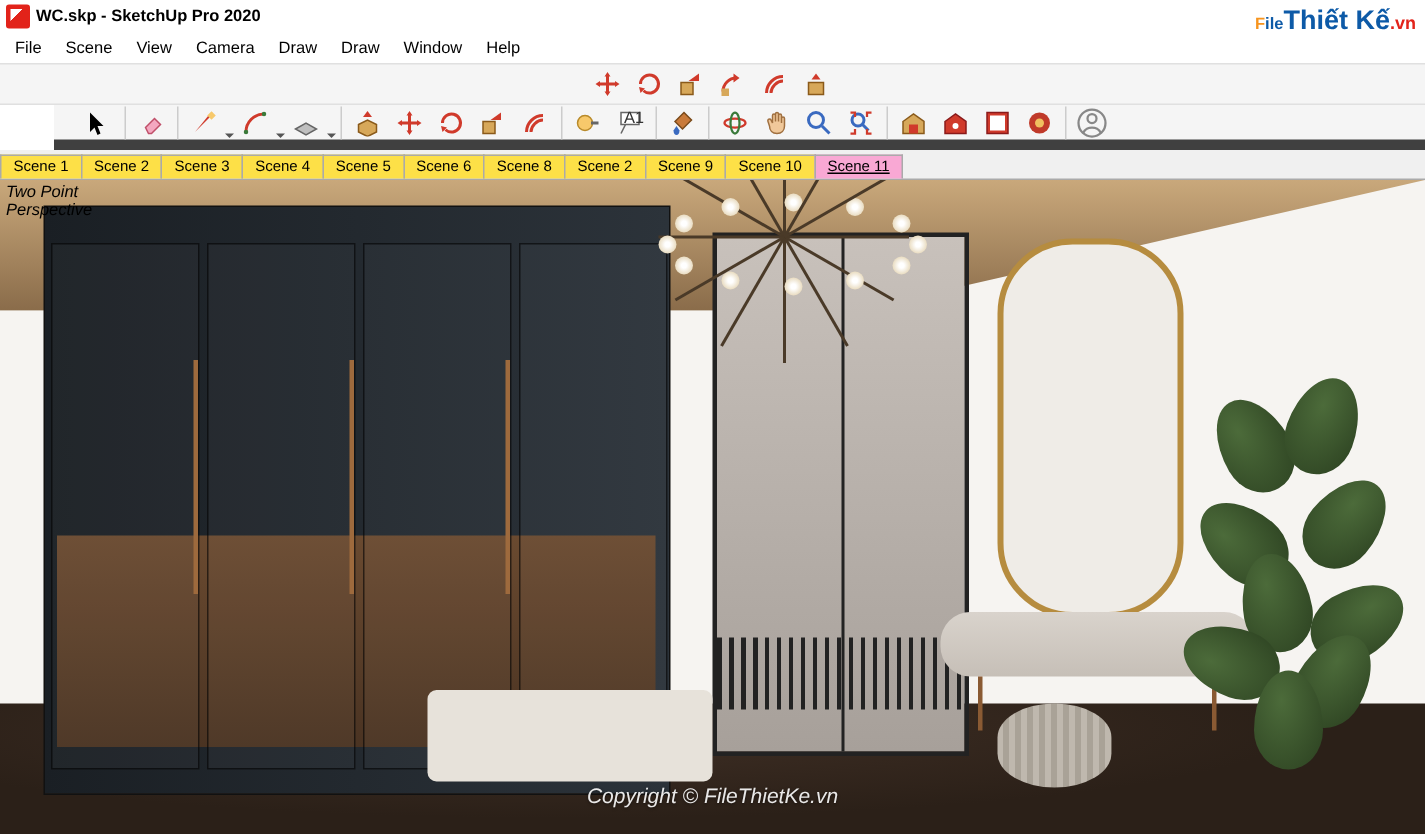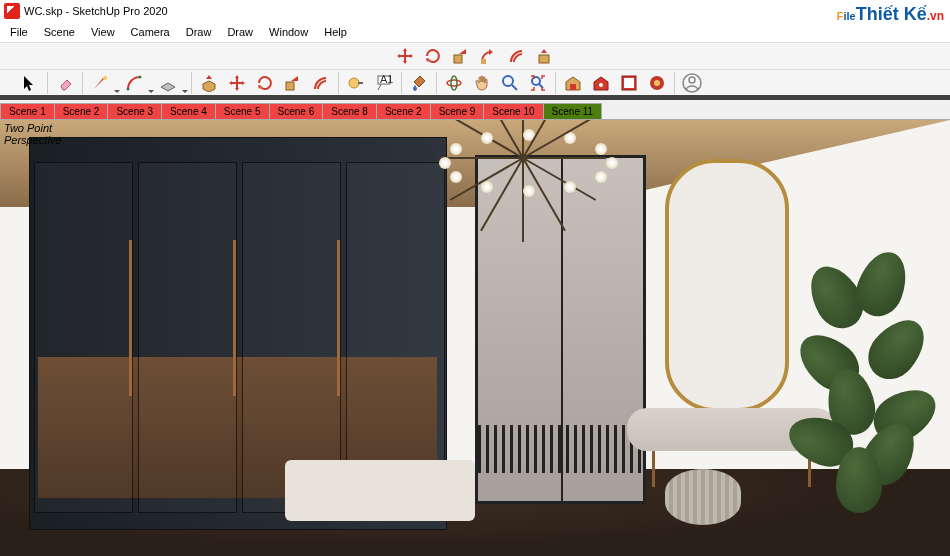--- a/index.html
+++ b/index.html
@@ -1,37 +1,37 @@
 <!DOCTYPE html>
 <html><head>
 <meta charset="utf-8">
 <style>
 * { margin: 0; padding: 0; box-sizing: border-box; font-family: "Segoe UI", Tahoma, sans-serif; font-size: 11px; }
 body { width: 950px; height: 556px; background: #fff; overflow: hidden; position: relative; }
 
-.titlebar { height: 22px; display: flex; align-items: center; padding: 2px 4px; background: #fff; }
+.titlebar { height: 22px; display: flex; align-items: center; padding: 2px 4px; background: #fff; font-weight: bold; }
 .titlebar .app-icon { width: 16px; height: 16px; background: #e2231a; border-radius: 2px; margin-right: 4px; position: relative; }
 .titlebar .app-icon::after { content:""; position:absolute; inset:3px; background: linear-gradient(135deg,#fff 40%,#e2231a 40%); }
 .titlebar .title { color: #000; }
 
 .menubar { height: 20px; display: flex; align-items: center; padding: 0 2px; background: #fff; }
 .menubar .menu-item { padding: 2px 8px; cursor: default; }
 
 .top-toolbar { height: 28px; display: flex; align-items: center; justify-content: center; background: #f5f5f5; border-top: 1px solid #e0e0e0; border-bottom: 1px solid #e0e0e0; }
 .top-toolbar .tool { width: 24px; height: 24px; margin: 0 2px; display: flex; align-items: center; justify-content: center; }
 
-.main-toolbar { height: 30px; display: flex; align-items: center; padding: 1px 16px; background: #f5f5f5; border-bottom: 5px solid #404040; gap: 0; }
+.main-toolbar { height: 30px; display: flex; align-items: center; padding: 1px 16px; background: #f5f5f5; border-bottom: 7px solid #404040; gap: 0; margin-left: 36px; }
 .main-toolbar .tool { width: 28px; height: 26px; display: flex; align-items: center; justify-content: center; cursor: pointer; }
 .main-toolbar .sep { width: 1px; height: 22px; background: #ccc; margin: 0 3px; }
 .main-toolbar .flyout { width: 6px; height: 26px; display: flex; align-items: flex-end; justify-content: center; padding-bottom: 3px; }
 .main-toolbar .flyout::after { content: ""; border-left: 3px solid transparent; border-right: 3px solid transparent; border-top: 3px solid #555; }
 
 .scene-tabs { height: 20px; display: flex; align-items: flex-end; background: #f0f0f0; border-bottom: 1px solid #aaa; }
-.scene-tabs .tab { padding: 2px 8px; font-size: 10px; background: #ef4444; border: 1px solid #aaa; border-bottom: none; margin-right: -1px; cursor: pointer; }
-.scene-tabs .tab.active { background: #4d7c0f; position: relative; z-index: 1; }
+.scene-tabs .tab { padding: 2px 8px; font-size: 10px; background: #fde047; border: 1px solid #aaa; border-bottom: none; margin-right: -1px; cursor: pointer; }
+.scene-tabs .tab.active { background: #f9a8d4; position: relative; z-index: 1; text-decoration: underline; }
 
 .viewport { position: relative; height: calc(556px - 22px - 20px - 28px - 30px - 20px); background: #fff; overflow: hidden; font-style: italic; }
 .overlay-text { position: absolute; top: 2px; left: 4px; font-size: 10px; color: #000; line-height: 12px; z-index: 5; }
 
 .watermark-logo { position: absolute; top: 2px; right: 6px; font-weight: 700; font-size: 20px; color: #0d5aa7; z-index: 20; white-space: nowrap; }
 .watermark-logo .orange { color: #f7941d; }
 .watermark-logo .sub { color: #0d5aa7; font-size: 18px; }
 .watermark-logo .vn { color: #e2231a; font-size: 12px; text-align: center; }
 .watermark-center { position: absolute; bottom: 18px; left: 50%; transform: translateX(-50%); color: rgba(255,255,255,.9); font-size: 14px; font-weight: 500; z-index: 20; text-shadow: 0 1px 2px rgba(0,0,0,.5); }
 
@@ -337,17 +337,18 @@
         <div class="leaf" style="left: 5%; top: 30%; transform: rotate(-50deg);"></div>
         <div class="leaf" style="left: 50%; top: 25%; transform: rotate(40deg);"></div>
         <div class="leaf" style="left: 20%; top: 45%; transform: rotate(-10deg);"></div>
         <div class="leaf" style="left: 55%; top: 50%; transform: rotate(60deg);"></div>
         <div class="leaf" style="left: 0%; top: 60%; transform: rotate(-70deg);"></div>
         <div class="leaf" style="left: 45%; top: 65%; transform: rotate(30deg);"></div>
         <div class="leaf" style="left: 25%; top: 75%; transform: rotate(0deg);"></div>
       </div>
   </div>
 
+  <div class="watermark-center">Copyright © FileThietKe.vn</div>
 </div>
 
 <div class="watermark-logo">
   <span class="orange">F</span><span>ile</span><span class="sub">Thiết Kế</span><span class="vn">.vn</span>
 </div>
 
 </body></html>

